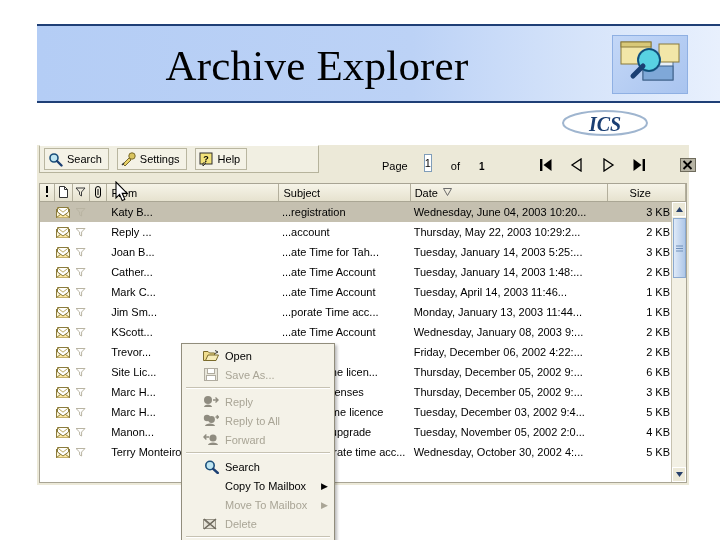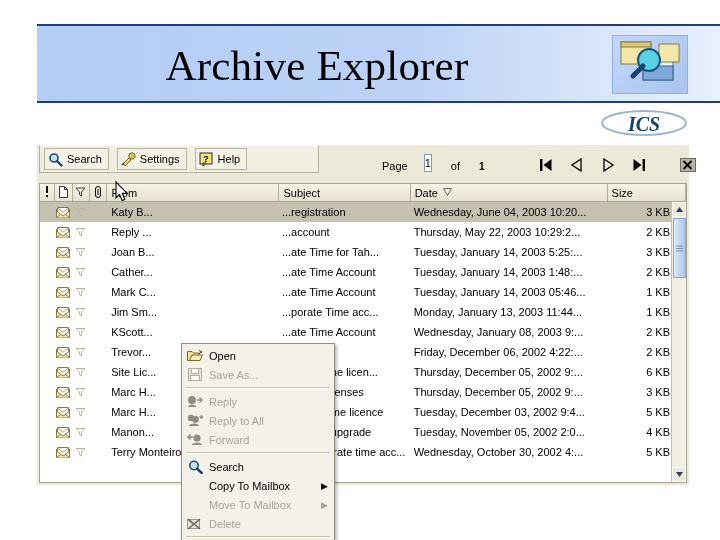--- a/index.html
+++ b/index.html
@@ -27,21 +27,21 @@
   }
   #banner-icon{
     position:absolute; right:32px; top:9px; width:76px; height:59px;
     background:linear-gradient(135deg,#c3d7f7,#a9c4ef);
     border:1px solid #8fb0e3;
     box-sizing:border-box;
   }
 
   
   #ics-logo{
-    position:absolute; left:599px; top:108px; width:90px; height:28px;text-align:right;
+    position:absolute; left:560px; top:108px; width:90px; height:28px;text-align:right;
   }
   #ics-logo svg{display:block}
 
   
   #app{
     position:absolute; left:37px; top:145px; width:652px; height:340px;
     background:#ece9d8;
   }
 
   
@@ -110,21 +110,21 @@
     cursor:default;
     background:linear-gradient(to bottom,#f6f4e8,#e6e2cf);
   }
   .hcell.c-bang{width:16px;justify-content:center}
   .hcell.c-doc{width:18px;justify-content:center}
   .hcell.c-flag{width:18px;justify-content:center}
   .hcell.c-att{width:18px;justify-content:center}
   .hcell.c-from{width:185px}
   .hcell.c-subj{width:141px}
   .hcell.c-date{width:212px}
-  .hcell.c-size{width:83px;justify-content:flex-start;padding-right:16px}
+  .hcell.c-size{width:83px;justify-content:center;padding-right:16px}
   .sortmark{margin-left:5px;font-size:9px;color:#6a6a6a}
 
   #rows{position:relative}
   .row{
     display:flex;height:20px;align-items:flex-start;font-size:11px;color:#000;
     cursor:default;
   }
   .row.sel{background:#c5c0b0}
   .cell{box-sizing:border-box;padding:0 4px;height:20px;line-height:20px;overflow:hidden;white-space:nowrap}
   .c1{width:16px;padding:0;display:flex;align-items:center;justify-content:center}
@@ -158,21 +158,21 @@
     background:#f4f2e8;
     border:1px solid #918d7c;
     box-shadow:2px 2px 3px rgba(0,0,0,.28);
     box-sizing:border-box;
     padding:2px 0;
     font-size:11px;
     z-index:40;
   }
   .mi{
     display:flex;align-items:center;height:19px;padding:0 6px 0 4px;
-    color:#000;cursor:default;position:relative;
+    color:#000;cursor:default;position:relative;margin-left:16px;
   }
   .mi.dis{color:#a9a596}
   .mi .micon{width:18px;height:16px;display:flex;align-items:center;justify-content:center;flex:0 0 18px;margin-right:5px}
   .mi .mtext{flex:1;white-space:nowrap}
   .mi .marrow{font-size:9px;color:#000;margin-left:4px}
   .mi.dis .marrow{color:#a9a596}
   .msep{height:1px;background:#c6c2b2;margin:3px 4px 3px 4px;border-bottom:1px solid #fff}
   
   #ptr{position:absolute;left:78px;top:36px;z-index:45}
 </style>
@@ -424,21 +424,21 @@
             </svg>
           </div>
           <div class="cell c3">
             <svg width="11" height="10" viewBox="0 0 11 10">
               <path d="M1 1.5 H10 L6.6 5 V9 L4.6 7.8 V5 Z" fill="none" stroke="#b9b4a2"></path>
             </svg>
           </div>
           <div class="cell c4"></div>
           <div class="cell c-from2">Mark C...</div>
           <div class="cell c-subj2">...ate Time Account</div>
-          <div class="cell c-date2">Tuesday, January 14, 2003 05:46...</div>
+          <div class="cell c-date2">Tuesday, April 14, 2003 11:46...</div>
           <div class="cell c-size2">1 KB</div>
         </div>
         <div class="row">
           <div class="cell c1"></div>
           <div class="cell c2">
             <svg width="14" height="11" viewBox="0 0 14 11">
               <rect x=".5" y="2.5" width="13" height="8" fill="#fff7d8" stroke="#8a7b3c"></rect>
               <path d="M.5 10.5 L7 5.5 L13.5 10.5" fill="#ffe9a0" stroke="#8a7b3c"></path>
               <path d="M1.5 .5 L12.5 .5 L12.5 5 L7 9 L1.5 5 Z" fill="#ffffff" stroke="#8a7b3c"></path>
               <path d="M1.5 .8 L7 5.2 L12.5 .8" fill="none" stroke="#b6a45c"></path>

